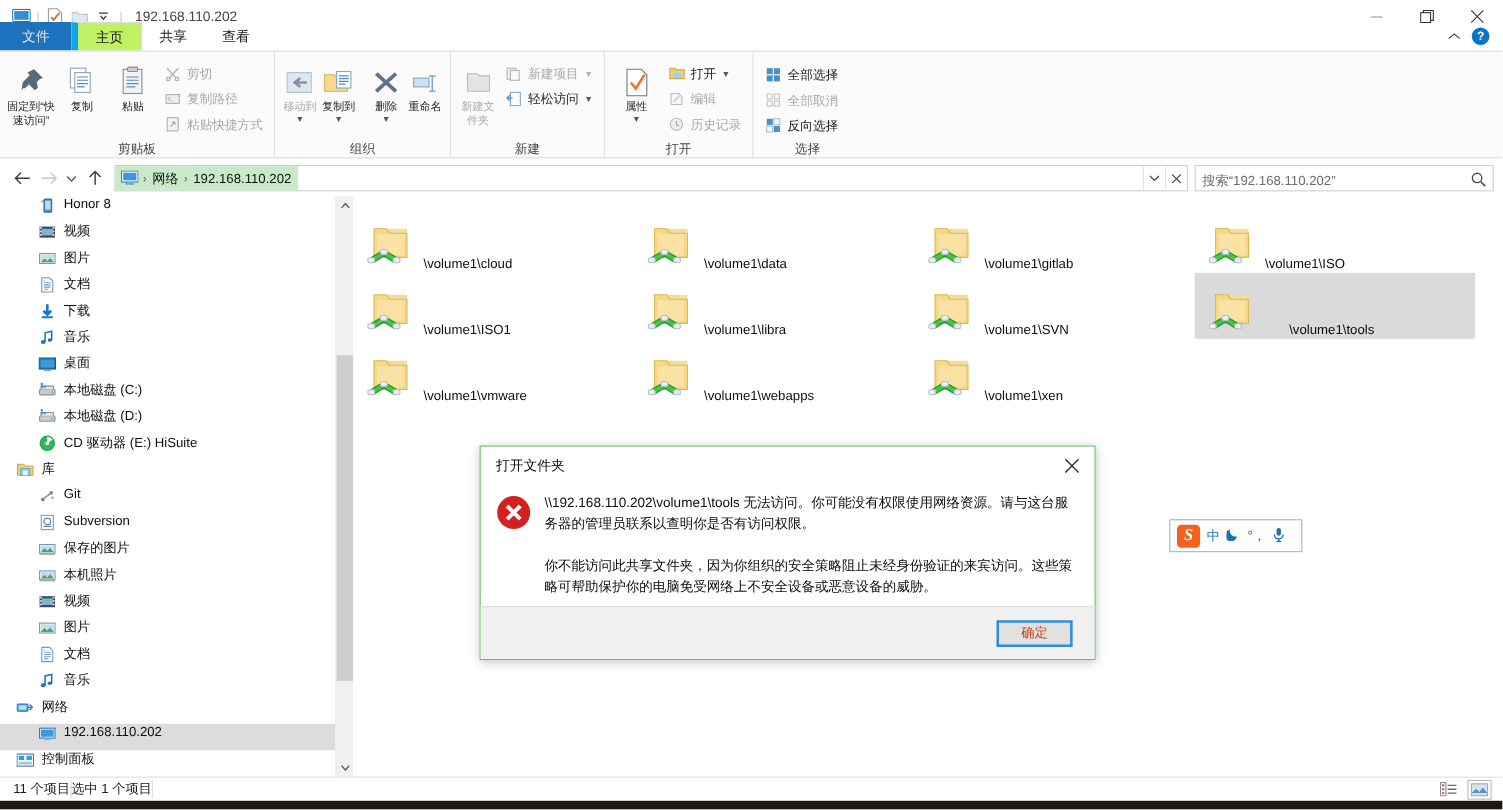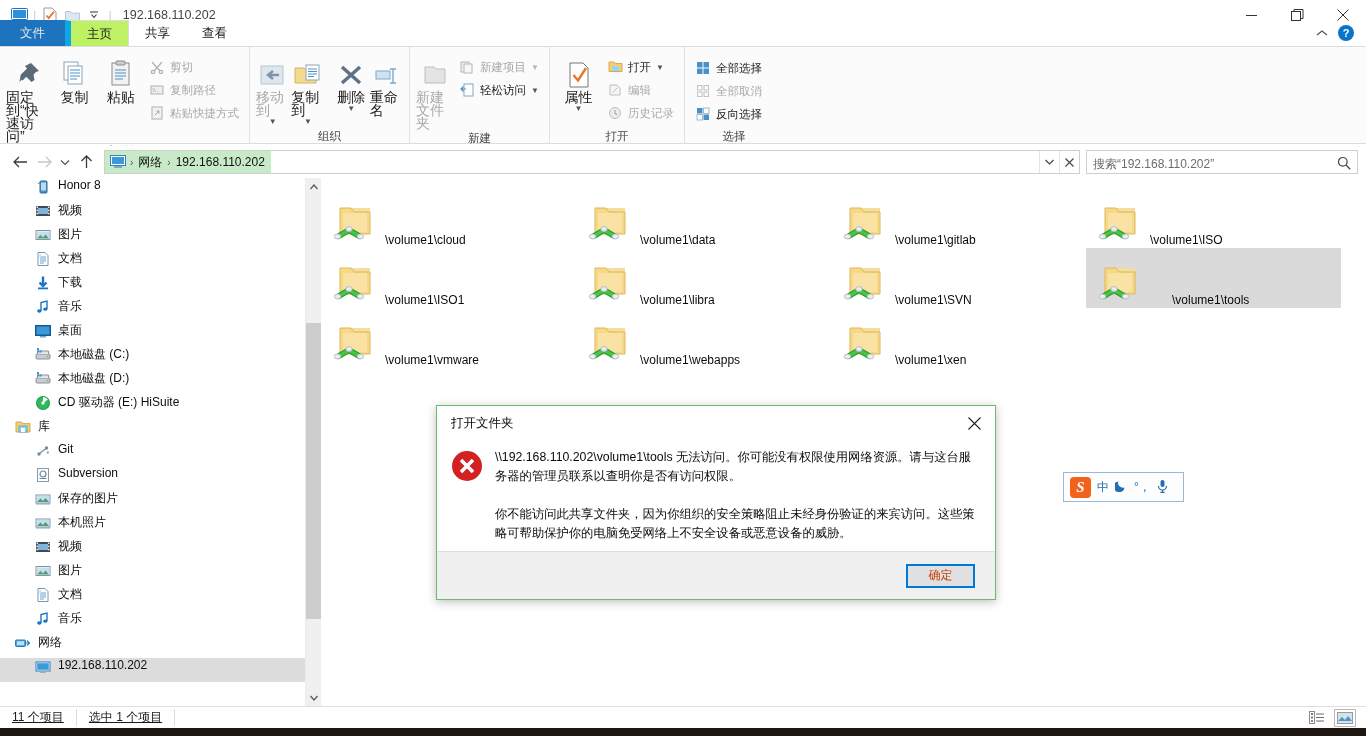--- a/index.html
+++ b/index.html
@@ -75,21 +75,21 @@
   .rgroup-body { display: flex; align-items: flex-start; gap: 2px; flex: 1; }
   .rgroup-label {
     text-align: center; font-size: 11.5px; color: #444; height: 16px; line-height: 16px;
   }
   .big-btn {
     width: 56px; display: flex; flex-direction: column; align-items: center;
     padding-top: 4px; gap: 2px; cursor: default;
   }
   .big-btn .glyph { height: 34px; display: flex; align-items: flex-end; justify-content: center; }
   .big-btn .lbl {
-    font-size: 14px; color: #1a1a1a; line-height: 13px;
+    font-size: 10px; color: #1a1a1a; text-align: center; line-height: 13px;
   }
   .big-btn.disabled .lbl { color: #a8a8a8; }
   .small-col { display: flex; flex-direction: column; gap: 1px; padding-top: 5px; }
   .small-btn {
     display: flex; align-items: center; gap: 5px; height: 22px; padding: 0 4px;
     font-size: 11.5px; color: #1a1a1a; white-space: nowrap;
   }
   .small-btn.disabled { color: #a8a8a8; }
   .small-btn .sglyph { width: 16px; height: 16px; display: flex; align-items: center; justify-content: center; }
   .caret { font-size: 8px; color: #555; }
@@ -173,21 +173,21 @@
   .fileitem.sel .fname { padding-left: 22px; }
   .ficon { width: 48px; height: 48px; position: relative; flex: none; }
 
   
   .statusbar {
     position: absolute; top: 706px; left: 0; width: 1366px; height: 22px;
     background: #fff; border-top: 1px solid #dfdfdf;
     display: flex; align-items: center; padding-left: 12px; gap: 0;
     font-size: 12px; color: #1a1a1a;
   }
-  .status-seg { padding-right: 12px; border-right: 1px solid #dcdcdc; margin-right: 12px; white-space: nowrap; text-decoration: underline; }
+  .status-seg { border-right: 1px solid #dcdcdc; white-space: nowrap; }
   .status-seg.last { border-right: 1px solid #dcdcdc; }
   .viewbtns {
     margin-left: auto; display: flex; align-items: center; gap: 6px; padding-right: 10px;
   }
   .viewbtn { width: 22px; height: 18px; display: flex; align-items: center; justify-content: center; }
   .viewbtn.active { border: 1px solid #b9b9b9; background: #fff; }
 
   
   .taskbar {
     position: absolute; top: 728px; left: 0; width: 1366px; height: 8px; background: #1d1611;
@@ -857,20 +857,31 @@
         </div>
         <div class="tree-item ind-1 sel">
           <span class="tico">
             <svg width="16" height="16" viewBox="0 0 16 16">
               <rect x="1" y="3" width="14" height="9" fill="#fff" stroke="#2c7ab5"></rect>
               <rect x="2.2" y="4.2" width="11.6" height="6.6" fill="#3a9ad9"></rect>
               <rect x="5" y="12.3" width="6" height="1.6" fill="#8ab0c8"></rect>
             </svg>
           </span>
           <span>192.168.110.202</span>
+        </div>
+        <div class="tree-item ind-0">
+          <span class="tico">
+            <svg width="16" height="16" viewBox="0 0 16 16">
+              <rect x="0.5" y="2.5" width="15" height="11" fill="#fff" stroke="#4a7a9e"></rect>
+              <rect x="2" y="4" width="5" height="4" fill="#3a9ad9"></rect>
+              <rect x="9" y="4" width="5" height="4" fill="#3a9ad9"></rect>
+              <rect x="2" y="9.5" width="12" height="2.5" fill="#9fc6e0"></rect>
+            </svg>
+          </span>
+          <span>控制面板</span>
         </div>
       </div>
 
     <div class="navscroll">
       <div class="arrow">
         <svg width="8" height="6" viewBox="0 0 8 6">
             <path d="M0.5 5l3.5-4 3.5 4" fill="none" stroke="#5a5a5a" stroke-width="1.3"></path>
           </svg>
       </div>
       <div class="thumb"></div>

